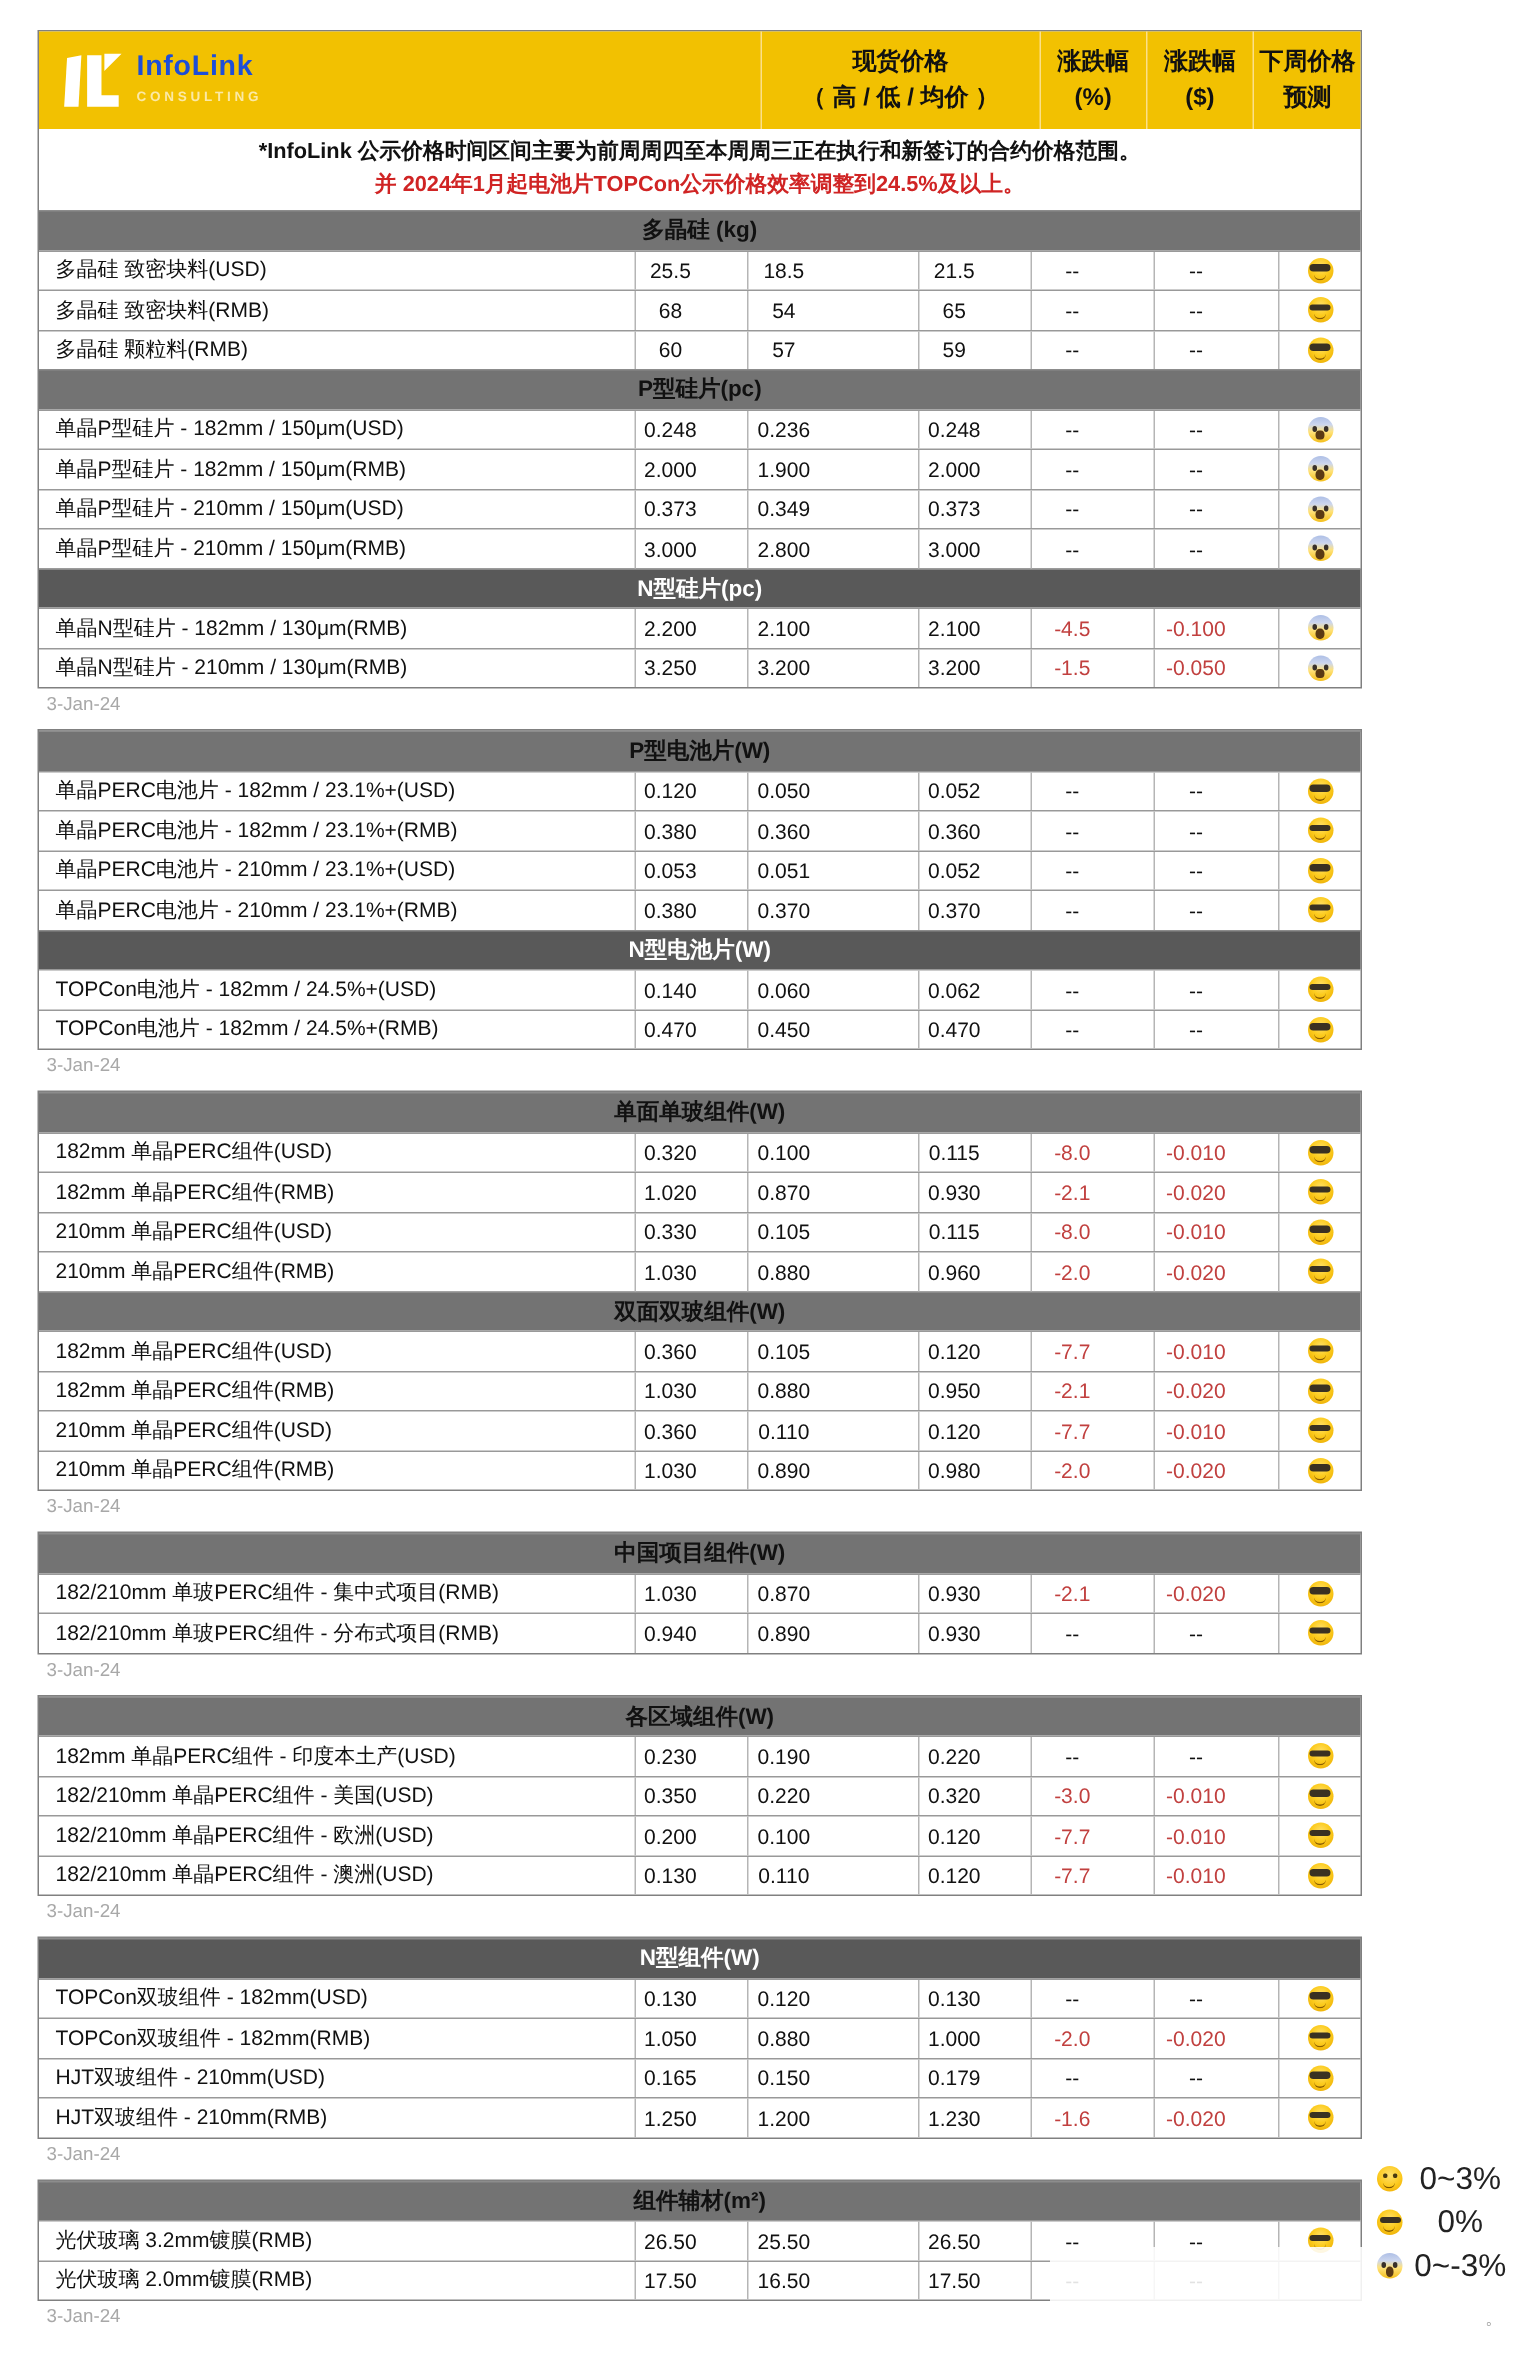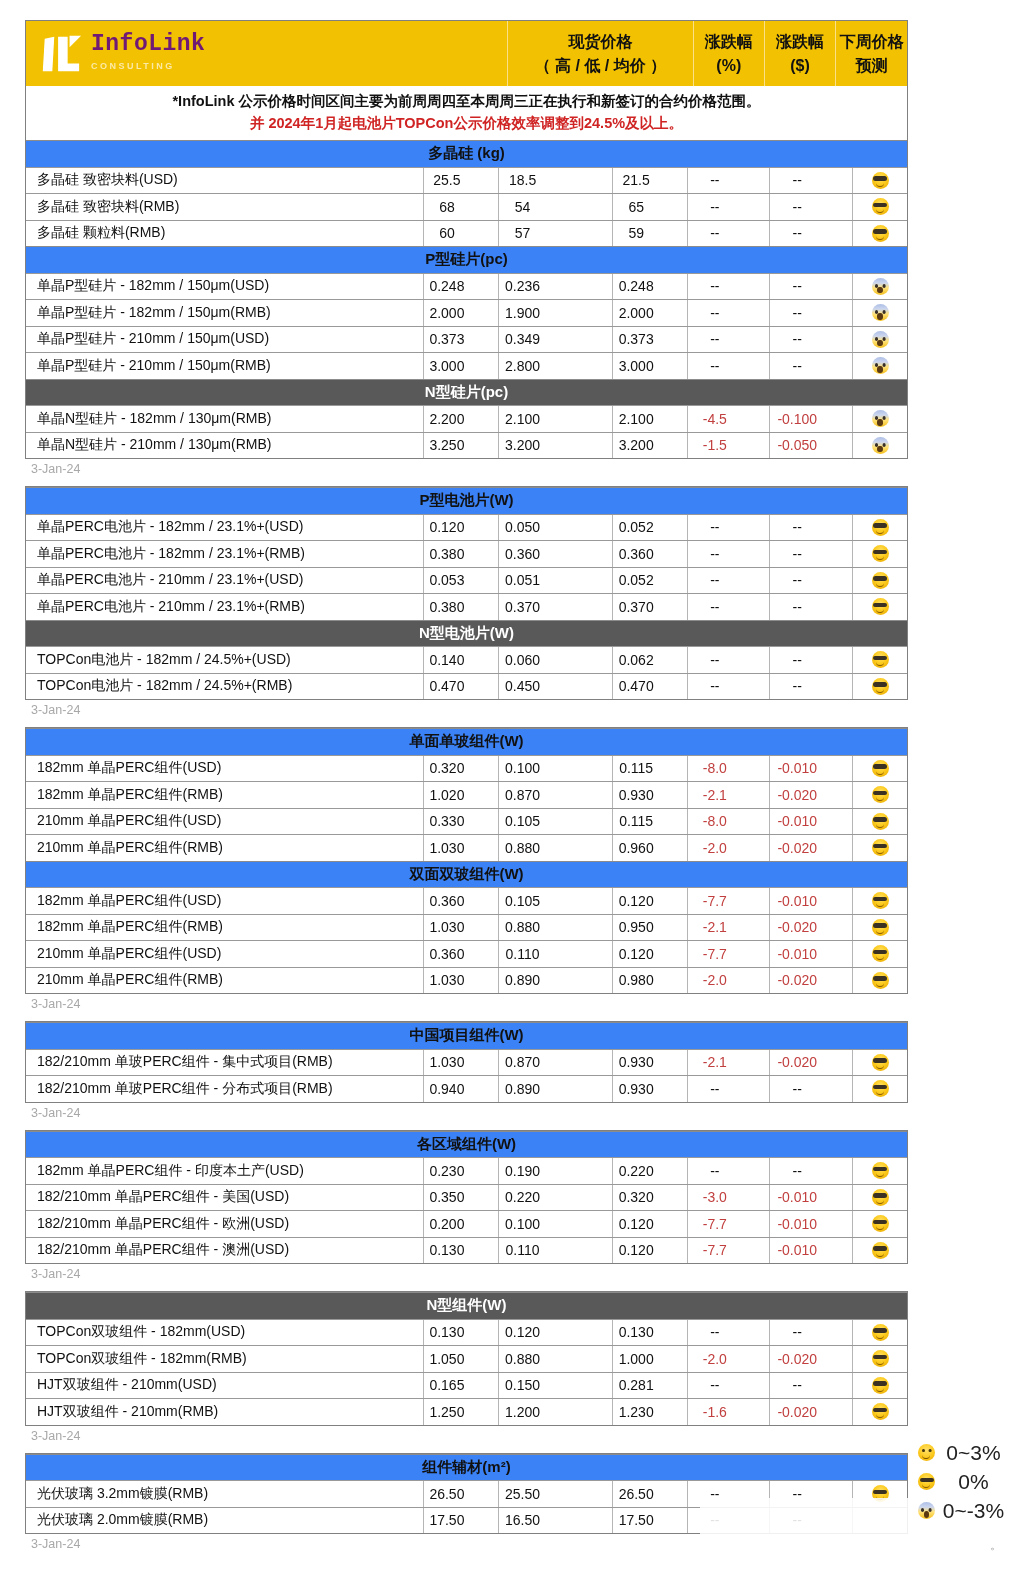--- a/index.html
+++ b/index.html
@@ -11,30 +11,30 @@
   .yhead{display:flex;height:65px;background:#f2c101;align-items:stretch;}
   .yhead .cell{display:flex;flex-direction:column;justify-content:center;align-items:center;
                border-left:1px solid #fbe08a;font-weight:bold;font-size:16px;line-height:1.45;color:#111;}
   .yhead .cell:first-child{border-left:none;align-items:flex-start;justify-content:center;padding-left:12px;}
   .c-name{width:483px;box-sizing:border-box;}
   .c-price{width:187px;box-sizing:border-box;}
   .c-pct{width:71px;box-sizing:border-box;}
   .c-usd{width:72px;box-sizing:border-box;}
   .c-emo{width:72px;box-sizing:border-box;}
   .logo{display:flex;align-items:center;gap:9px;}
-  .logo-text .ln1{color:#701a75;font-size:23px;font-weight:bold;letter-spacing:.5px;line-height:1;font-family:Liberation Mono, monospace;}
+  .logo-text .ln1{color:#1d4ed8;font-size:19px;font-weight:bold;letter-spacing:.5px;line-height:1;}
   .logo-text .ln2{color:#fbe9a6;font-size:9px;font-weight:bold;letter-spacing:2.5px;margin-top:4px;}
   
   .notice{padding:5px 0 6px 0;text-align:center;font-size:14.5px;font-weight:bold;line-height:21.5px;}
   .notice .n1{color:#111;}
   .notice .n2,.notice .n3{color:#d02424;}
   
   .sec{height:26.5px;box-sizing:border-box;border-top:1.5px solid #8c8c8c;display:flex;align-items:center;
        justify-content:center;font-weight:bold;font-size:15px;}
-  .sec.light{background:#3b82f6;color:#111;}
+  .sec.light{background:#737373;color:#111;}
   .sec.dark{background:#595959;color:#fff;}
   .row{display:flex;height:26.5px;box-sizing:border-box;border-top:1.5px solid #999;align-items:stretch;font-size:14px;gap:28px;}
   .row .cell{display:flex;align-items:center;justify-content:center;border-left:1px solid #b5b5b5;
              box-sizing:border-box;font-size:14px;color:#111;}
   .row .cell.name{justify-content:flex-start;padding-left:11px;border-left:none;font-size:14px;}
   .row .cell.neg{color:#c1403f;}
   .ch{width:62px;} .cl{width:63px;} .ca{width:62px;margin-left:38px;}
   
   .date-row{height:27px;box-sizing:border-box;padding:3px 0 16px 6px;font-size:12.5px;color:#a8a8a8;}
   
@@ -469,21 +469,21 @@
           <div class="cell c-pct neg">-2.0</div>
           <div class="cell c-usd neg">-0.020</div>
           <div class="cell c-emo">
             <span class="emo emo-cool"></span>
           </div>
         </div>
         <div class="row">
           <div class="cell name c-name">HJT双玻组件 - 210mm(USD)</div>
           <div class="cell ch">0.165</div>
           <div class="cell cl">0.150</div>
-          <div class="cell ca">0.281</div>
+          <div class="cell ca">0.179</div>
           <div class="cell c-pct">--</div>
           <div class="cell c-usd">--</div>
           <div class="cell c-emo">
             <span class="emo emo-cool"></span>
           </div>
         </div>
         <div class="row">
           <div class="cell name c-name">HJT双玻组件 - 210mm(RMB)</div>
           <div class="cell ch">1.250</div>
           <div class="cell cl">1.200</div>

